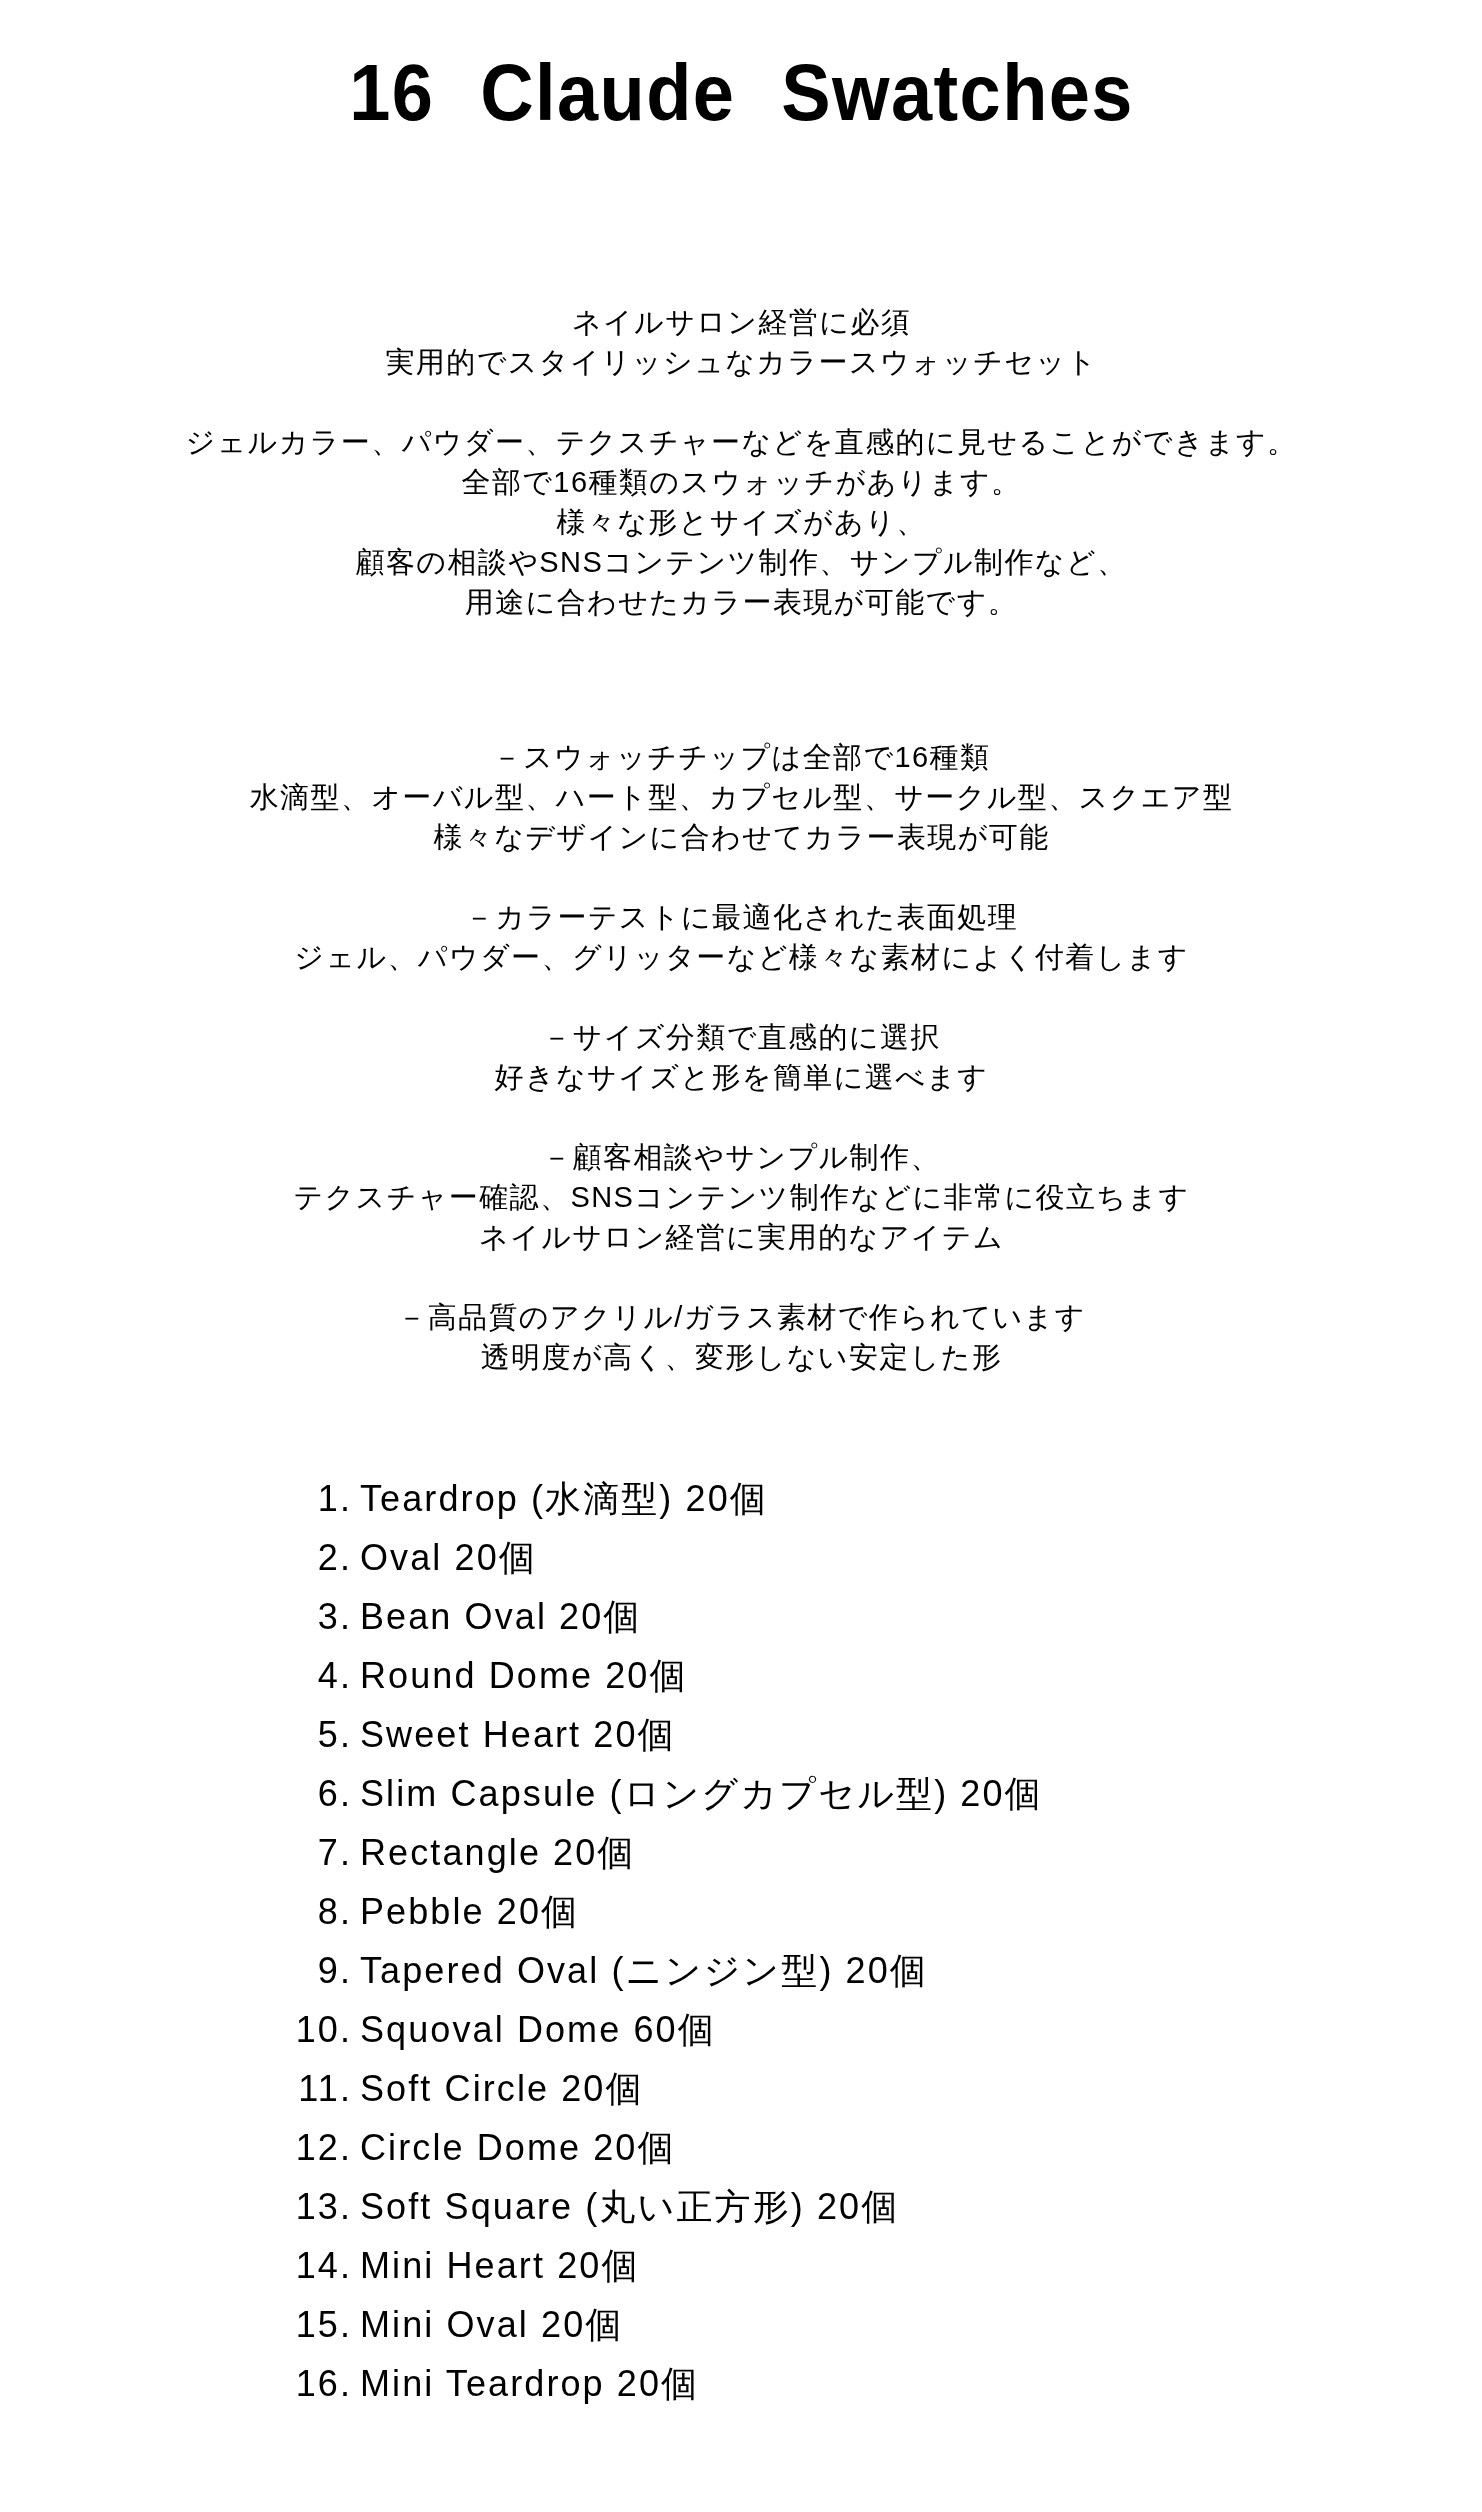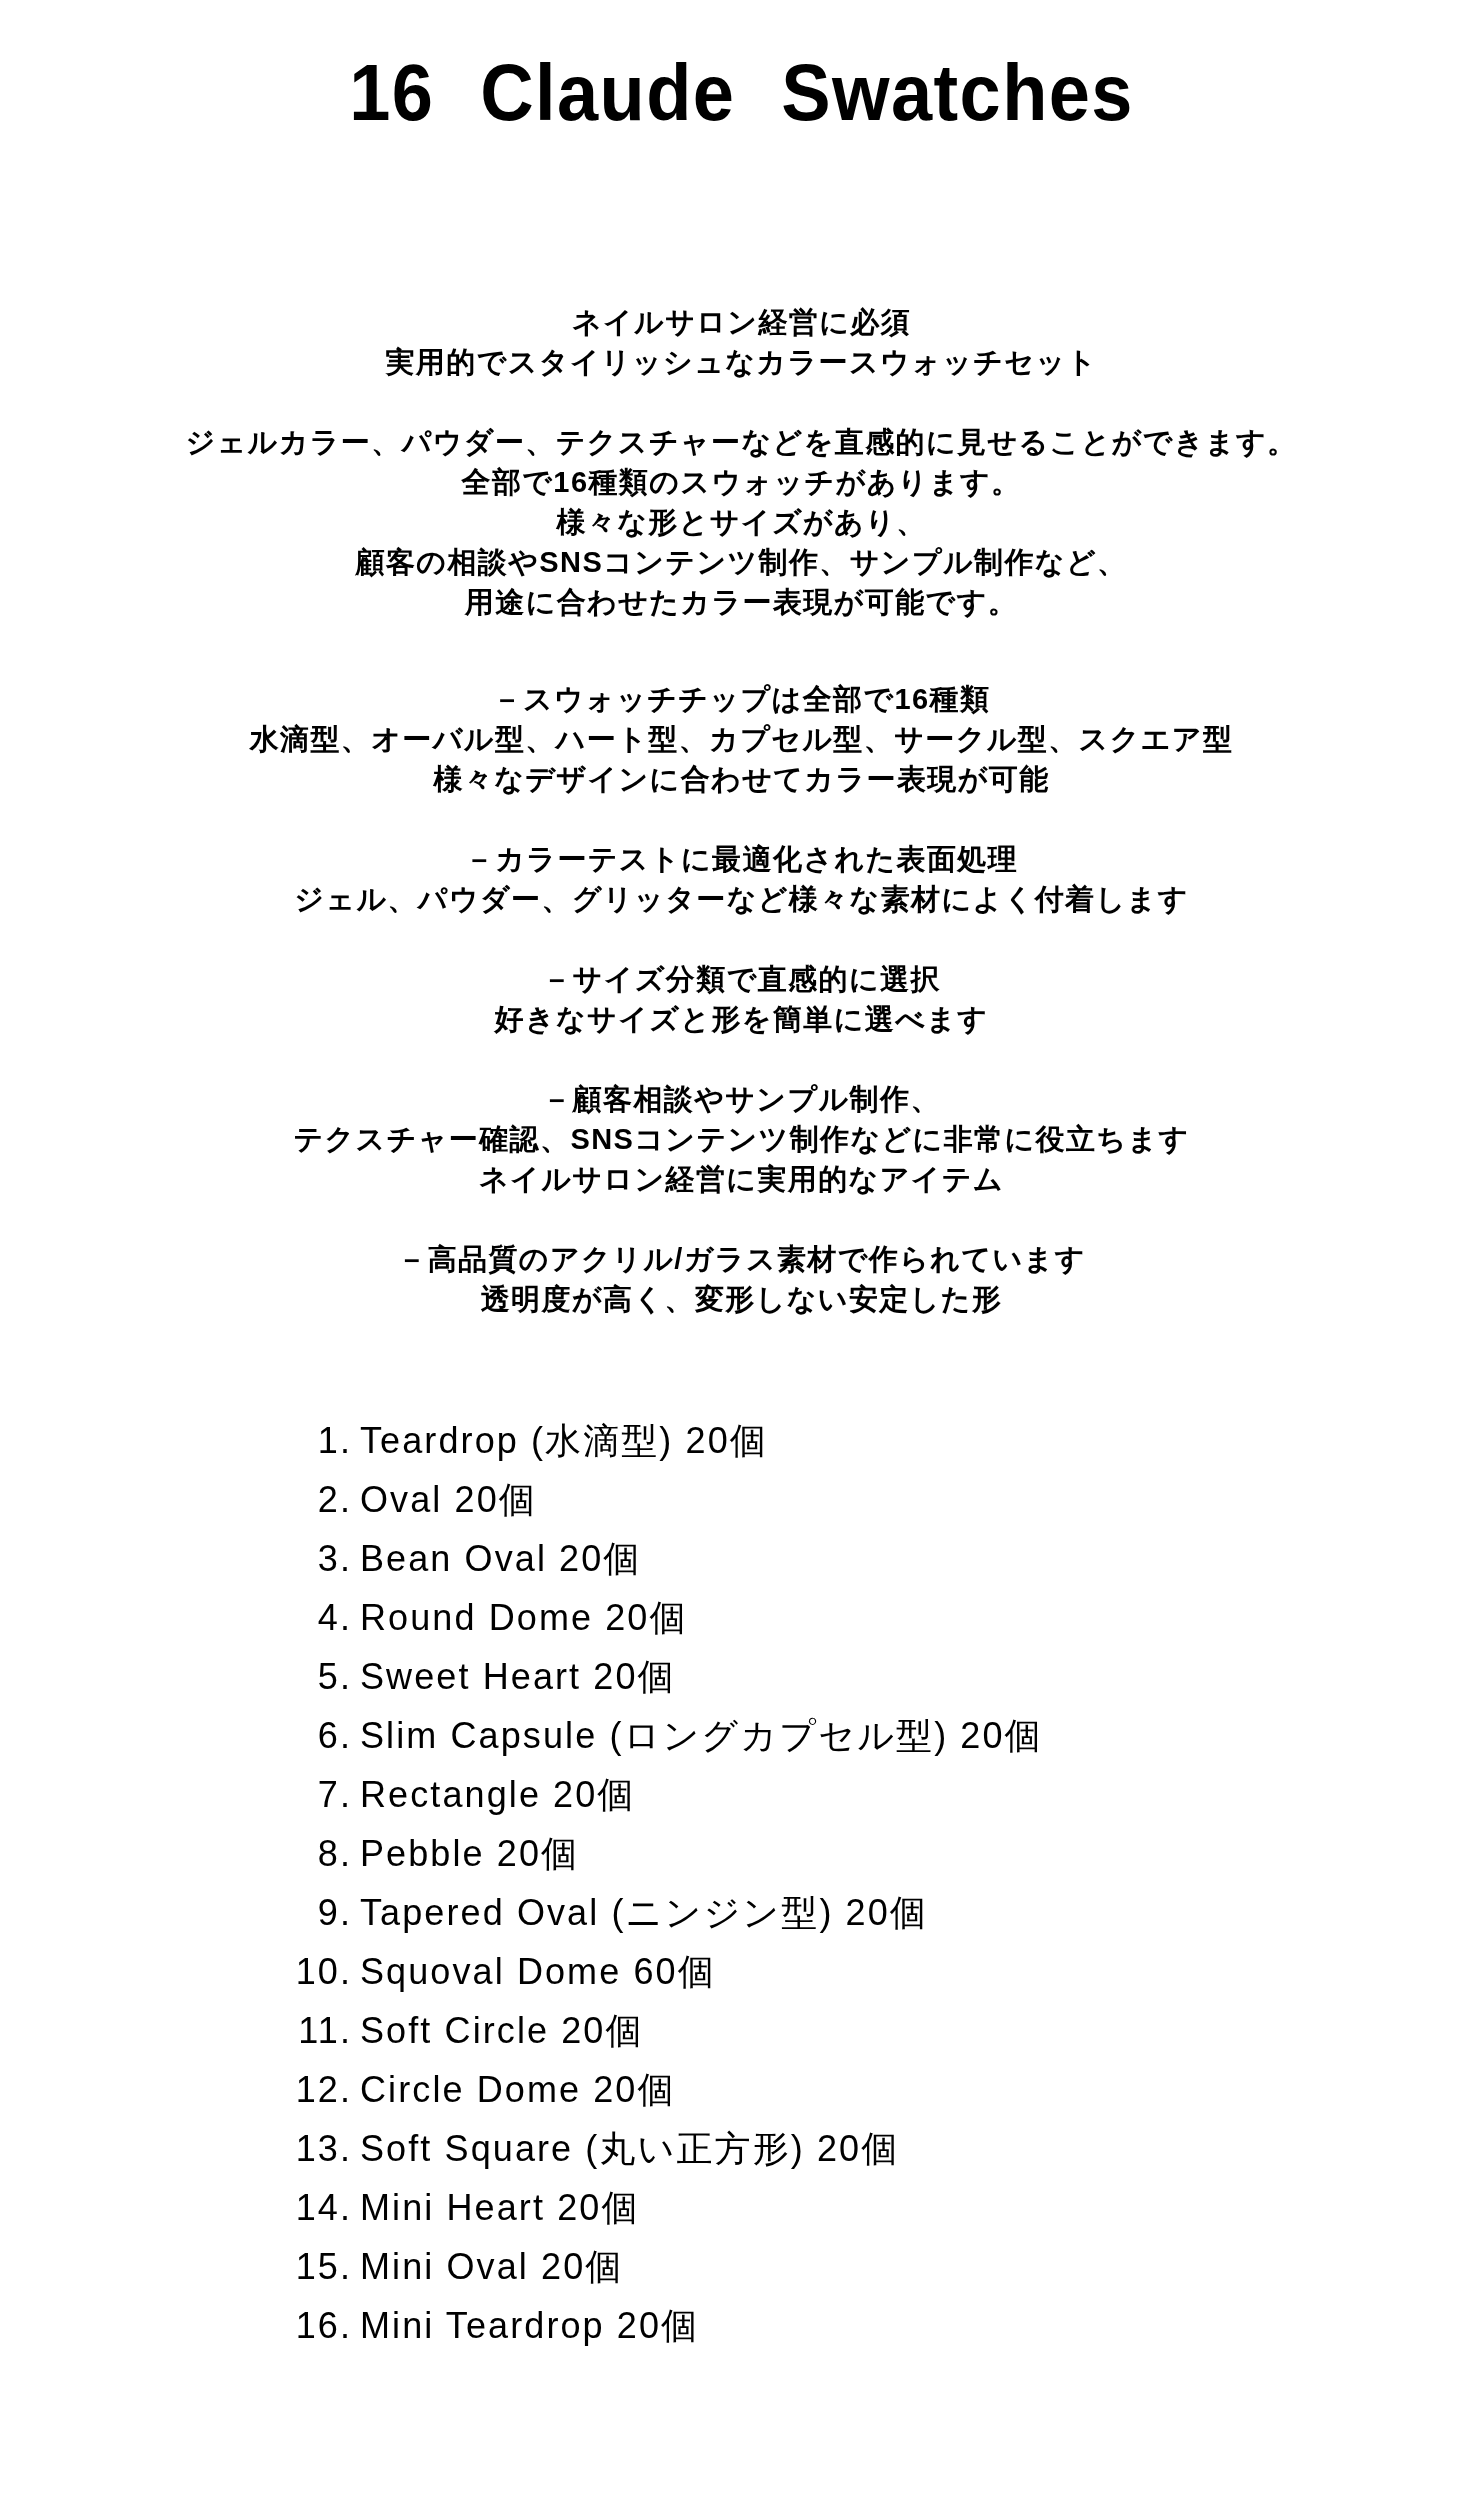--- a/index.html
+++ b/index.html
@@ -30,23 +30,23 @@
     transform-origin: top center;
   }
   .intro {
     margin-top: 166px;
     text-align: center;
     font-size: 29px;
     letter-spacing: 1.4px;
     line-height: 40px;
   }
   .block { margin-bottom: 40px; }
-  .block.gap-xl { margin-bottom: 57px; }
+  .block.gap-xl { margin-bottom: 115px; }
   .block:last-child { margin-bottom: 12px; }
-  .line { display: block; font-weight: bold; }
+  .line { display: block; }
   .shape-list {
     margin-top: 92px;
     font-size: 36px;
     letter-spacing: 2.1px;
     line-height: 59px;
     margin-left: 230px;
   }
   .row { display: flex; align-items: baseline; }
   .row .num {
     display: inline-block;

